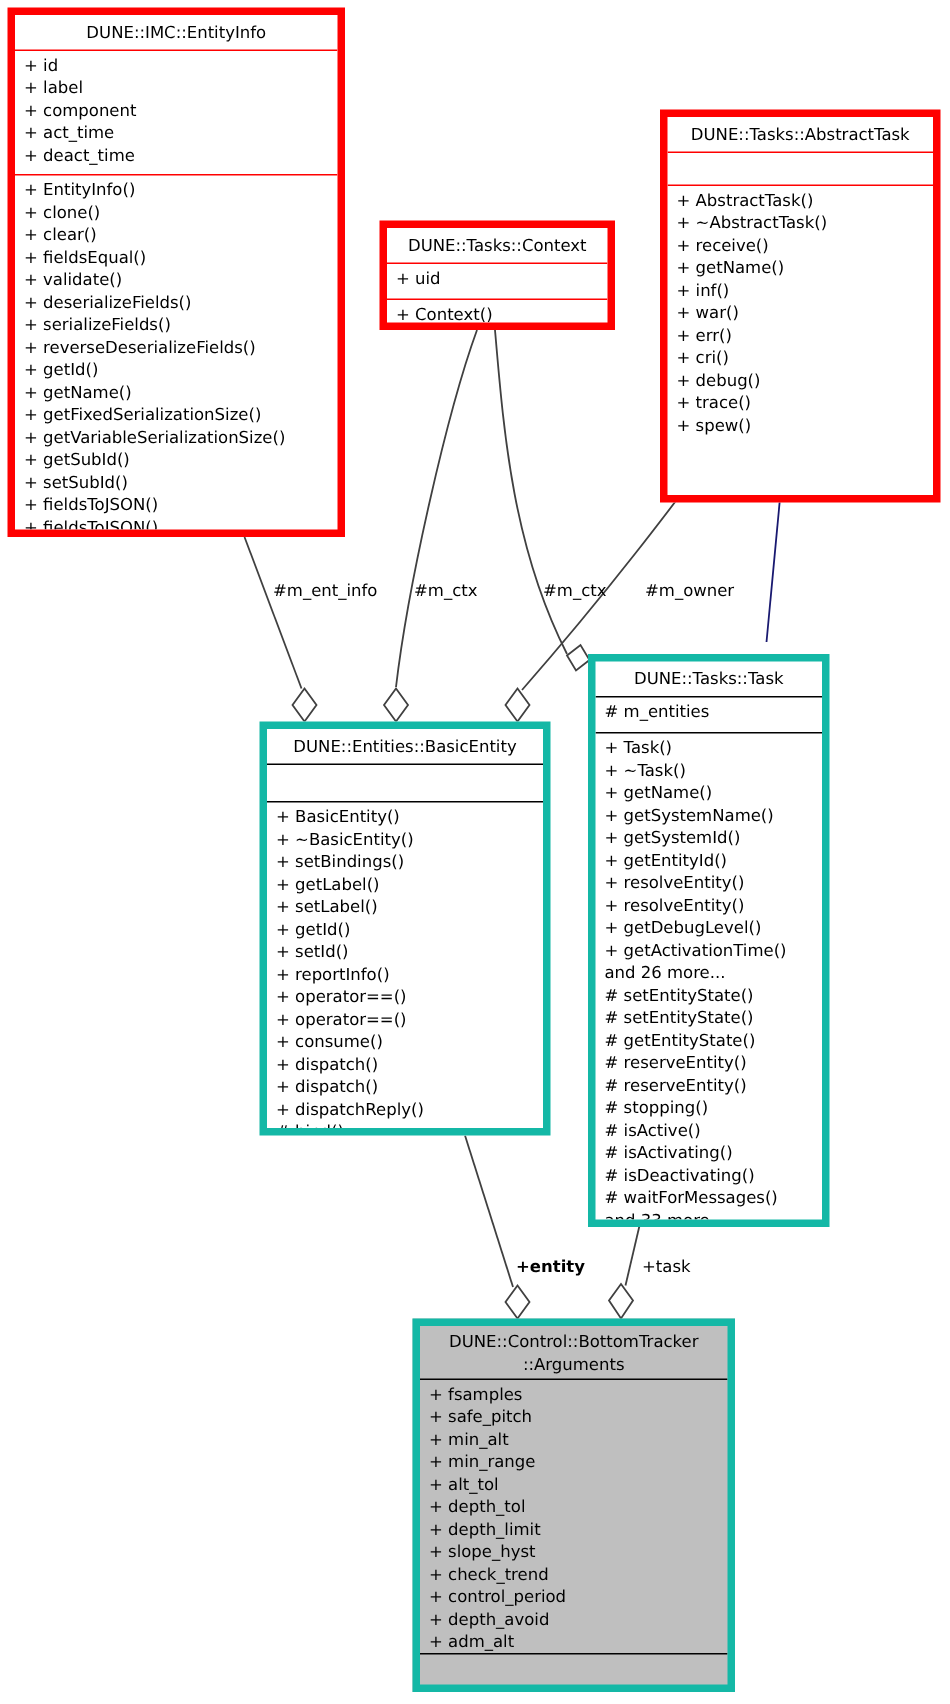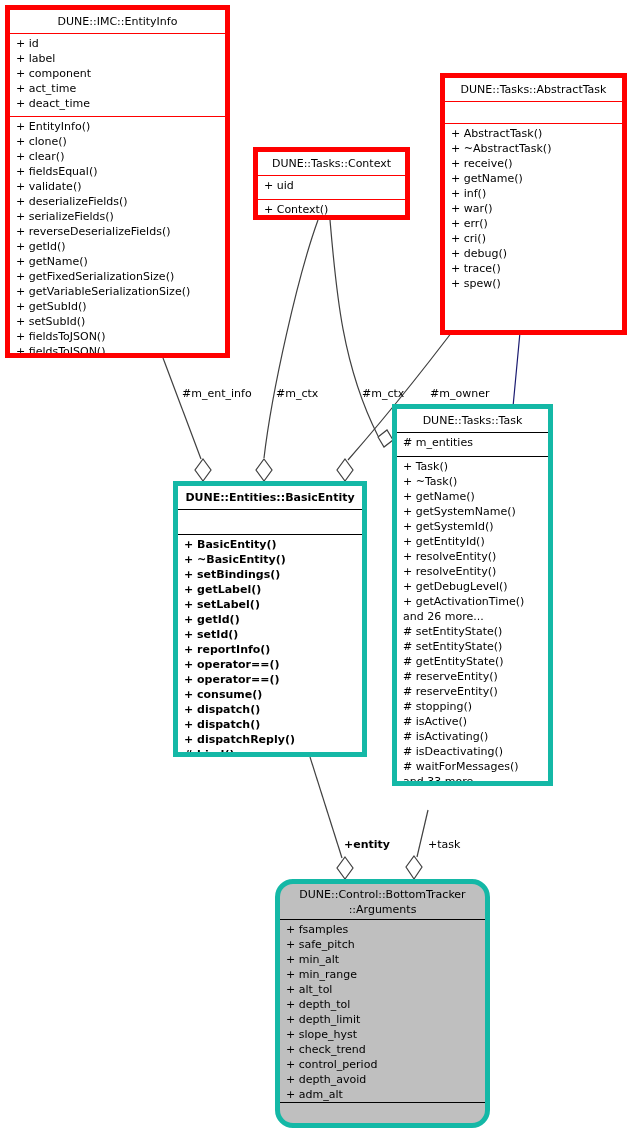--- a/index.html
+++ b/index.html
@@ -131,21 +131,21 @@
         <div class="member">+ inf()</div>
         <div class="member">+ war()</div>
         <div class="member">+ err()</div>
         <div class="member">+ cri()</div>
         <div class="member">+ debug()</div>
         <div class="member">+ trace()</div>
         <div class="member">+ spew()</div>
       </div>
   </div>
 
-  <div class="uml-class" style="left:392px;top:404px;width:161px;height:382px;">
+  <div class="uml-class" style="left:392px;top:436px;width:161px;height:382px;">
     <div class="title">DUNE::Tasks::Task</div>
     <div class="sec" style="height:24px;">
         <div class="member"># m_entities</div>
       </div>
     <div class="sec grow">
         <div class="member">+ Task()</div>
         <div class="member">+ ~Task()</div>
         <div class="member">+ getName()</div>
         <div class="member">+ getSystemName()</div>
         <div class="member">+ getSystemId()</div>
@@ -162,21 +162,21 @@
         <div class="member"># reserveEntity()</div>
         <div class="member"># stopping()</div>
         <div class="member"># isActive()</div>
         <div class="member"># isActivating()</div>
         <div class="member"># isDeactivating()</div>
         <div class="member"># waitForMessages()</div>
         <div class="member">and 33 more...</div>
       </div>
   </div>
 
-  <div class="uml-class" style="left:173px;top:481px;width:194px;height:276px;font-weight:bold;">
+  <div class="uml-class" style="left:173px;top:481px;width:194px;height:276px;">
     <div class="title">DUNE::Entities::BasicEntity</div>
     <div class="sec" style="height:25px;"></div>
     <div class="sec grow">
         <div class="member">+ BasicEntity()</div>
         <div class="member">+ ~BasicEntity()</div>
         <div class="member">+ setBindings()</div>
         <div class="member">+ getLabel()</div>
         <div class="member">+ setLabel()</div>
         <div class="member">+ getId()</div>
         <div class="member">+ setId()</div>
@@ -184,21 +184,21 @@
         <div class="member">+ operator==()</div>
         <div class="member">+ operator==()</div>
         <div class="member">+ consume()</div>
         <div class="member">+ dispatch()</div>
         <div class="member">+ dispatch()</div>
         <div class="member">+ dispatchReply()</div>
         <div class="member"># bind()</div>
       </div>
   </div>
 
-  <div class="uml-class gray" style="left:275px;top:879px;width:215px;height:249px;border-radius:18px;">
+  <div class="uml-class gray" style="left:275px;top:879px;width:215px;height:249px;">
     <div class="title" style="padding:3px 4px 2px 4px;">
         <div class="title-line">DUNE::Control::BottomTracker</div>
         <div class="title-line">::Arguments</div>
       </div>
     <div class="sec grow">
         <div class="member">+ fsamples</div>
         <div class="member">+ safe_pitch</div>
         <div class="member">+ min_alt</div>
         <div class="member">+ min_range</div>
         <div class="member">+ alt_tol</div>

